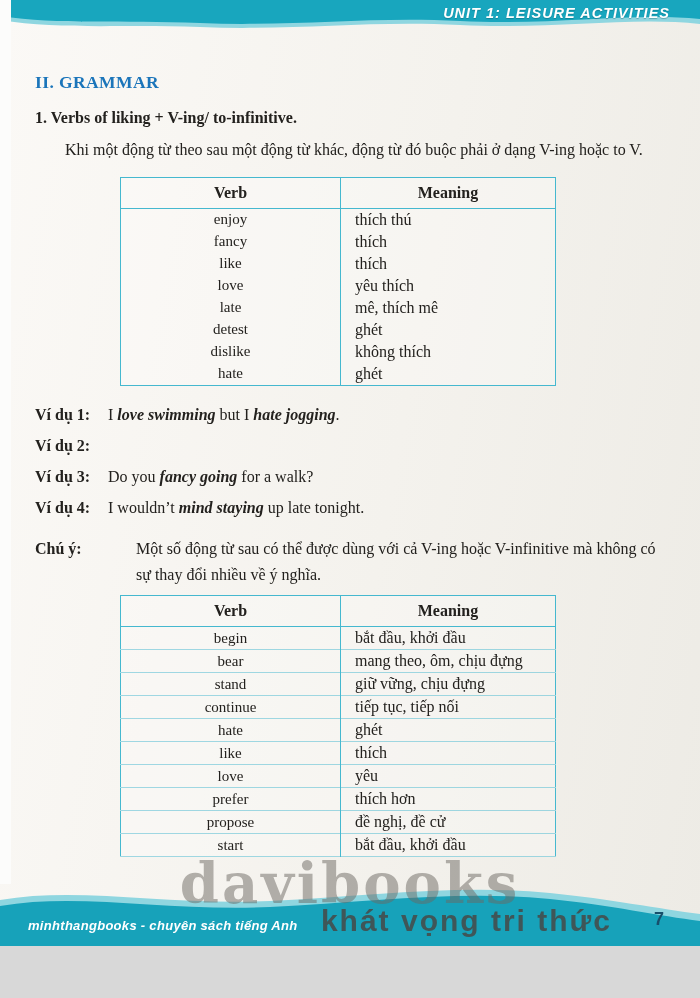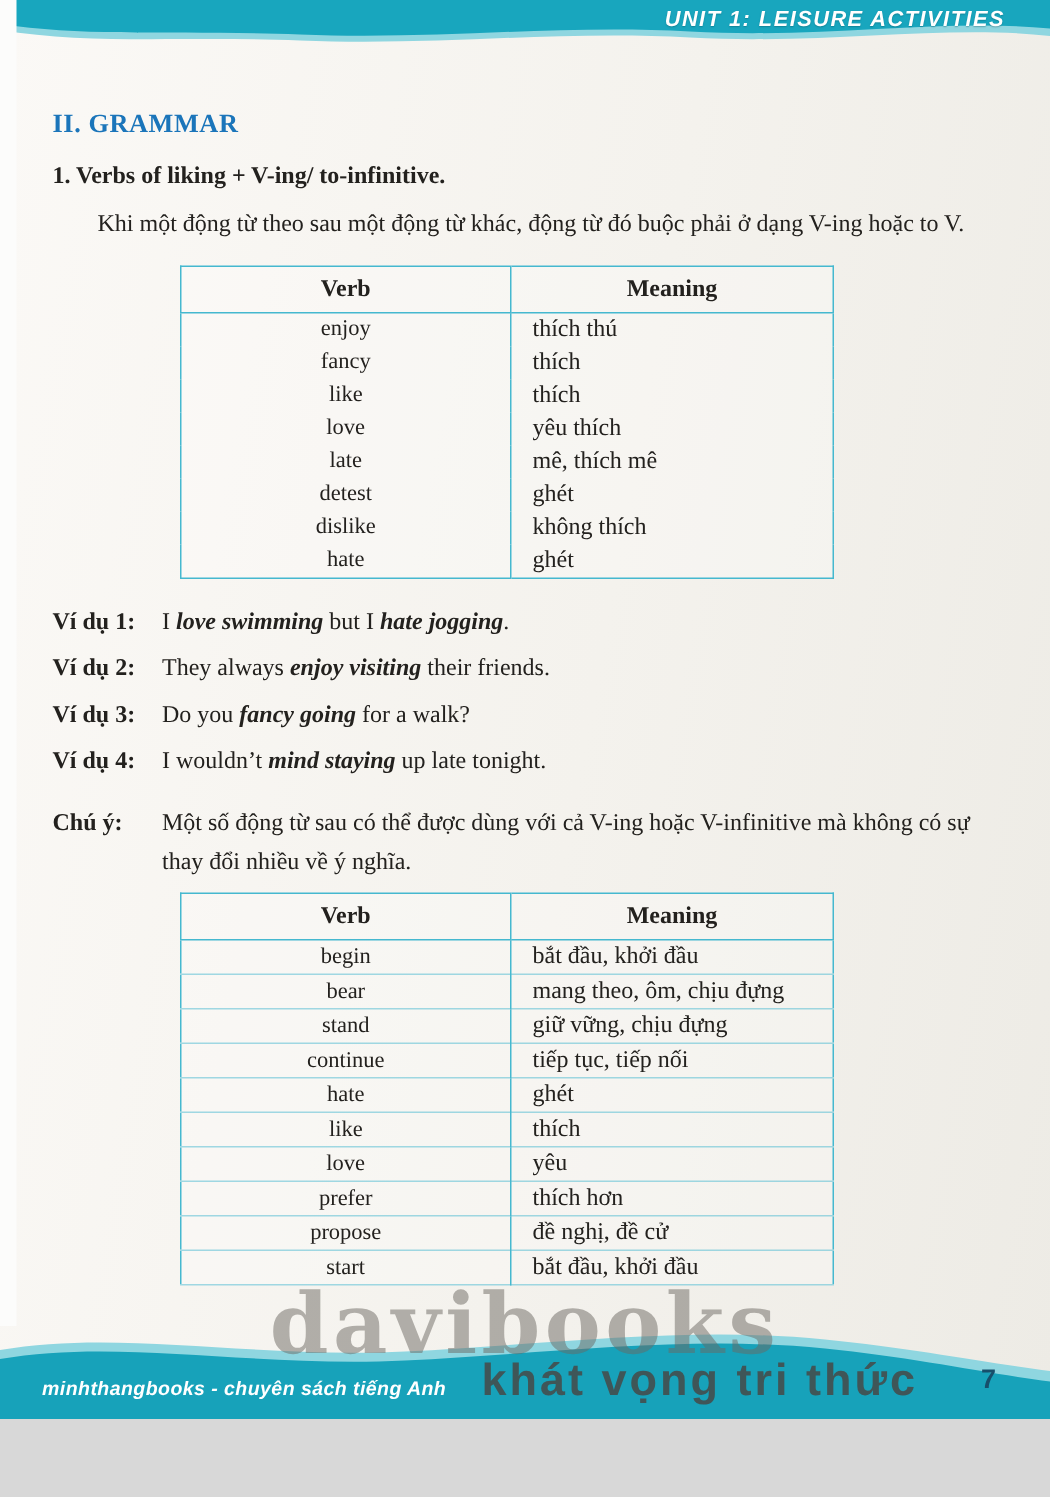--- a/index.html
+++ b/index.html
@@ -33,21 +33,21 @@
   table.grammar-table th { font-size: 16px; padding: 6px 0; border-bottom: 1.6px solid #45b8cf; font-weight: bold; }
   table.grammar-table th.verb-h { width: 220px; border-right: 1.6px solid #45b8cf; }
   td.verb-cell { width: 220px; border-right: 1.6px solid #45b8cf; text-align: center; padding: 2px 0; font-size: 15px; }
   td.meaning-cell { padding: 2px 0 2px 14px; font-size: 16px; }
   table.ruled tbody td { border-bottom: 1px solid rgba(69,184,207,.5); }
 
   .example-row { display: flex; font-size: 16px; line-height: 1.5; margin-bottom: 7px; }
   .ex-label { width: 73px; flex: 0 0 auto; font-weight: bold; }
   .emph { font-weight: bold; font-style: italic; }
 
-  .note-row { display: flex; font-size: 16px; line-height: 1.6; margin: 16px 0 8px 0; }
+  .note-row { display: flex; font-size: 16px; line-height: 1.6; margin: 16px 0 8px 0; gap: 28px; }
   .note-label { width: 73px; flex: 0 0 auto; font-weight: bold; }
   .note-text { flex: 1; }
 
   
   .watermark-main {
     position: absolute; top: 850px; left: 50%; transform: translateX(-50%);
     font-family: "DejaVu Serif", serif; font-weight: bold; font-size: 56px;
     color: rgba(108,104,98,.5); letter-spacing: 3px; white-space: nowrap; z-index: 6;
   }
   .slogan {
@@ -132,21 +132,20 @@
         </tbody>
       </table>
 
     <div id="examples">
         <div class="example-row">
           <span class="ex-label">Ví dụ 1:</span>
           <span class="ex-text"><span>I </span><span class="emph">love swimming</span><span> but I </span><span class="emph">hate jogging</span><span>.</span></span>
         </div>
         <div class="example-row">
           <span class="ex-label">Ví dụ 2:</span>
-          <span class="ex-text"><span>They always </span><span class="emph">enjoy visiting</span><span> their friends.</span></span>
         </div>
         <div class="example-row">
           <span class="ex-label">Ví dụ 3:</span>
           <span class="ex-text"><span>Do you </span><span class="emph">fancy going</span><span> for a walk?</span></span>
         </div>
         <div class="example-row">
           <span class="ex-label">Ví dụ 4:</span>
           <span class="ex-text"><span>I wouldn’t </span><span class="emph">mind staying</span><span> up late tonight.</span></span>
         </div>
       </div>

